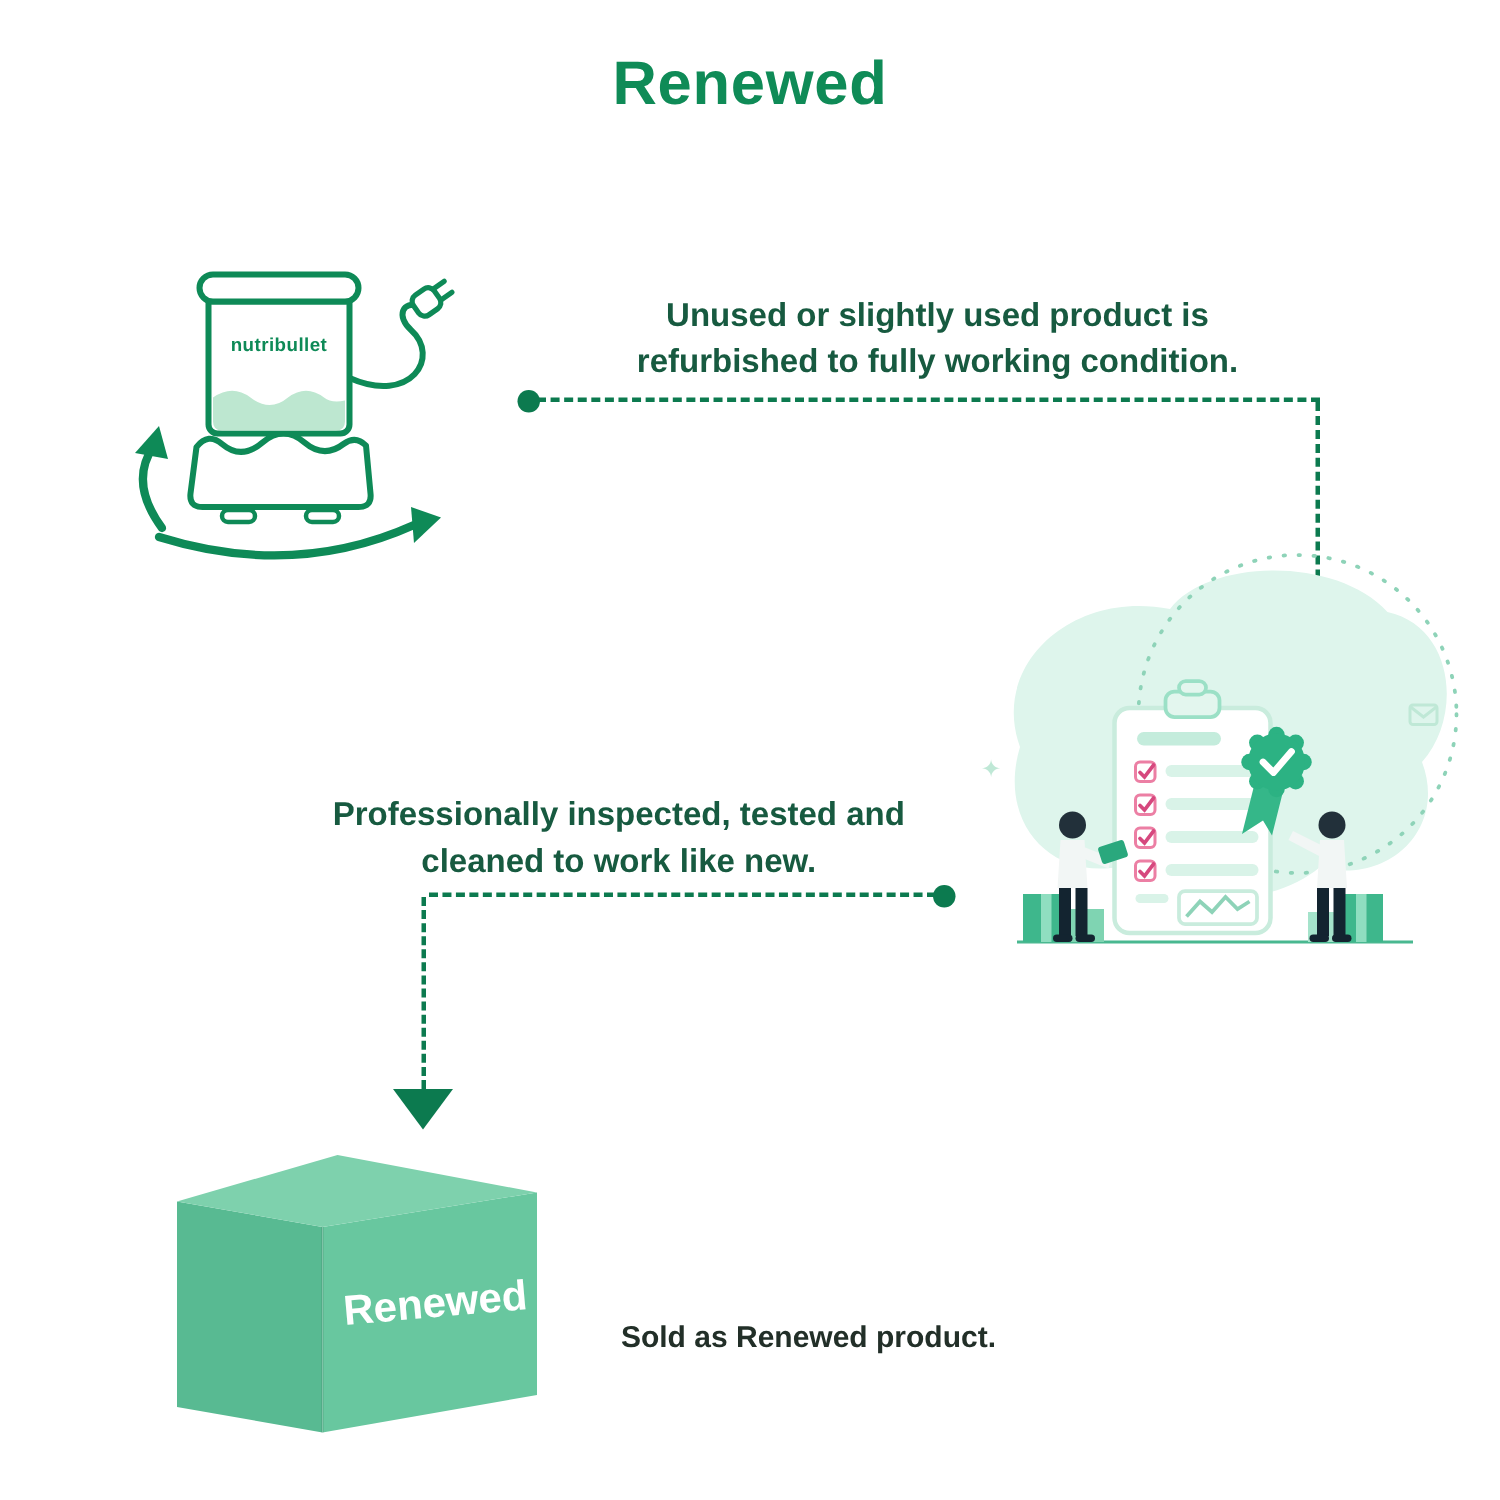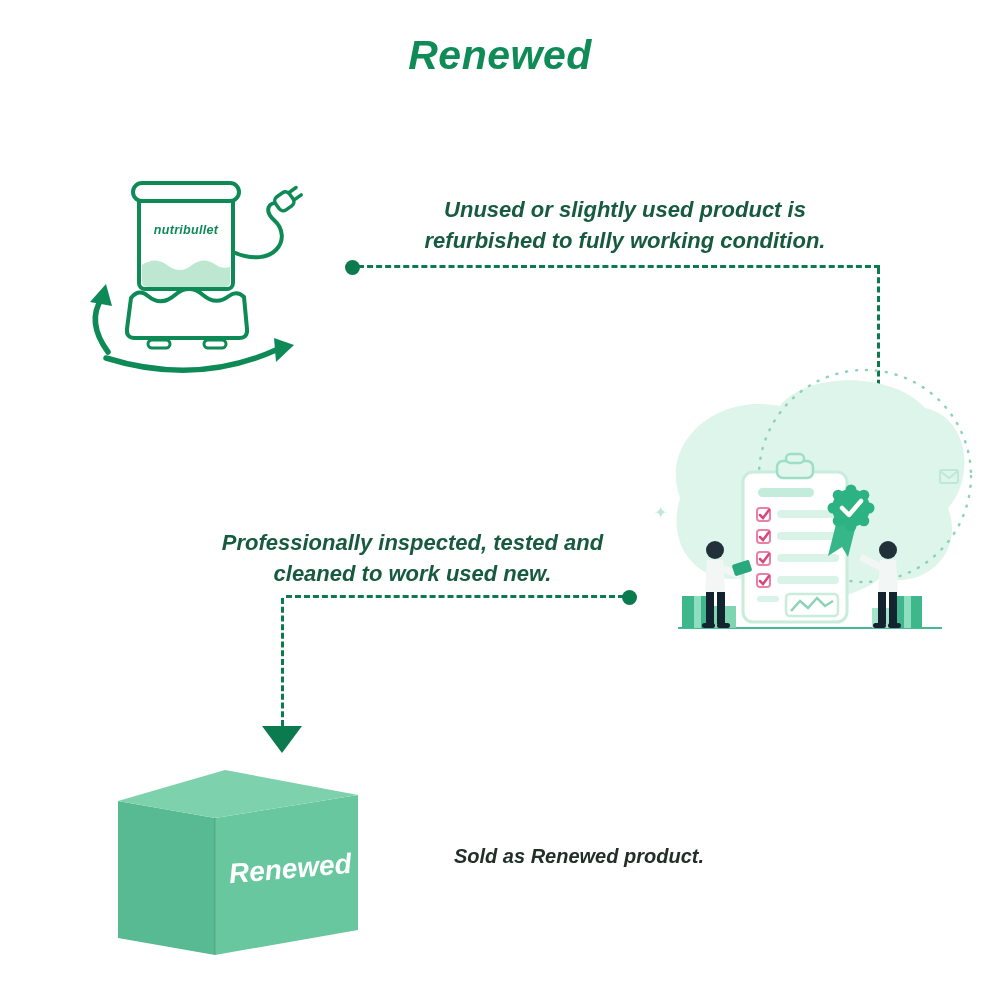--- a/index.html
+++ b/index.html
@@ -1,25 +1,25 @@
 <!DOCTYPE html>
 <html><head>
 <meta charset="utf-8">
 <style>
   html,body{margin:0;padding:0;background:#fff;}
   .page{position:relative;width:1000px;height:1000px;background:#ffffff;overflow:hidden;
-        font-family:"Liberation Sans","DejaVu Sans",sans-serif;font-style:italic;}
+        font-family:"Liberation Sans","DejaVu Sans",sans-serif;}
   .abs{position:absolute;}
   h1.title{margin:0;position:absolute;left:0;top:32px;width:1000px;text-align:center;
            font-size:41px;font-weight:800;letter-spacing:.5px;color:#0f8b57;}
   .step-text{position:absolute;font-weight:bold;font-size:22px;line-height:1.42;
              color:#175a40;text-align:center;}
   .step-text.t1{left:400px;top:194px;width:450px;}
   .step-text.t2{left:190px;top:527px;width:445px;}
-  .step-text.t3{left:374px;top:842px;width:330px;text-align:right;font-size:20px;color:#222f28;}
+  .step-text.t3{left:374px;top:878px;width:330px;text-align:center;font-size:20px;color:#222f28;}
   .dot{position:absolute;width:15px;height:15px;border-radius:50%;background:#0c7a4f;}
   .dash-h{position:absolute;height:0;border-top:3px dashed #0c7a4f;}
   .dash-v{position:absolute;width:0;border-left:3px dashed #0c7a4f;}
   .arrow-down{position:absolute;width:0;height:0;
               border-left:20px solid transparent;border-right:20px solid transparent;
               border-top:27px solid #0c7a4f;}
   svg{display:block;}
   text{font-family:"Liberation Sans","DejaVu Sans",sans-serif;}
 </style>
 </head>
@@ -151,21 +151,21 @@
       <path d="M-8,10 L8,10 L10,42 L-10,42 Z" fill="#f2f6f5"></path>
       <path d="M6,14 L26,4 L29,10 L8,21 Z" fill="#f2f6f5"></path>
       <circle cx="0" cy="0" r="9" fill="#22303a"></circle>
       <rect x="-9" y="42" width="8" height="32" fill="#132430"></rect>
       <rect x="2" y="42" width="8" height="32" fill="#132430"></rect>
       <rect x="-13" y="73" width="13" height="5" rx="2.5" fill="#132430"></rect>
       <rect x="2" y="73" width="13" height="5" rx="2.5" fill="#132430"></rect>
     </g>
   </svg>
 
-  <div class="step-text t2">Professionally inspected, tested and cleaned to work used new.</div>
+  <div class="step-text t2">Professionally inspected, tested and cleaned to work like new.</div>
 
   <div class="dot" style="left:622px;top:590px;"></div>
   <div class="dash-h" style="left:286px;top:595px;width:338px;"></div>
   <div class="dash-v" style="left:281px;top:598px;height:128px;"></div>
   <div class="arrow-down" style="left:262px;top:726px;"></div>
 
   <svg class="abs" style="left:105px;top:762px;" width="265" height="205" viewBox="0 0 265 205">
     <polygon points="13,39 110,56 110,193 13,176" fill="#58ba92"></polygon>
     <polygon points="110,56 253,33 253,168 110,193" fill="#68c79f"></polygon>
     <polygon points="13,39 120,8 253,33 110,56" fill="#7ed1ad"></polygon>

